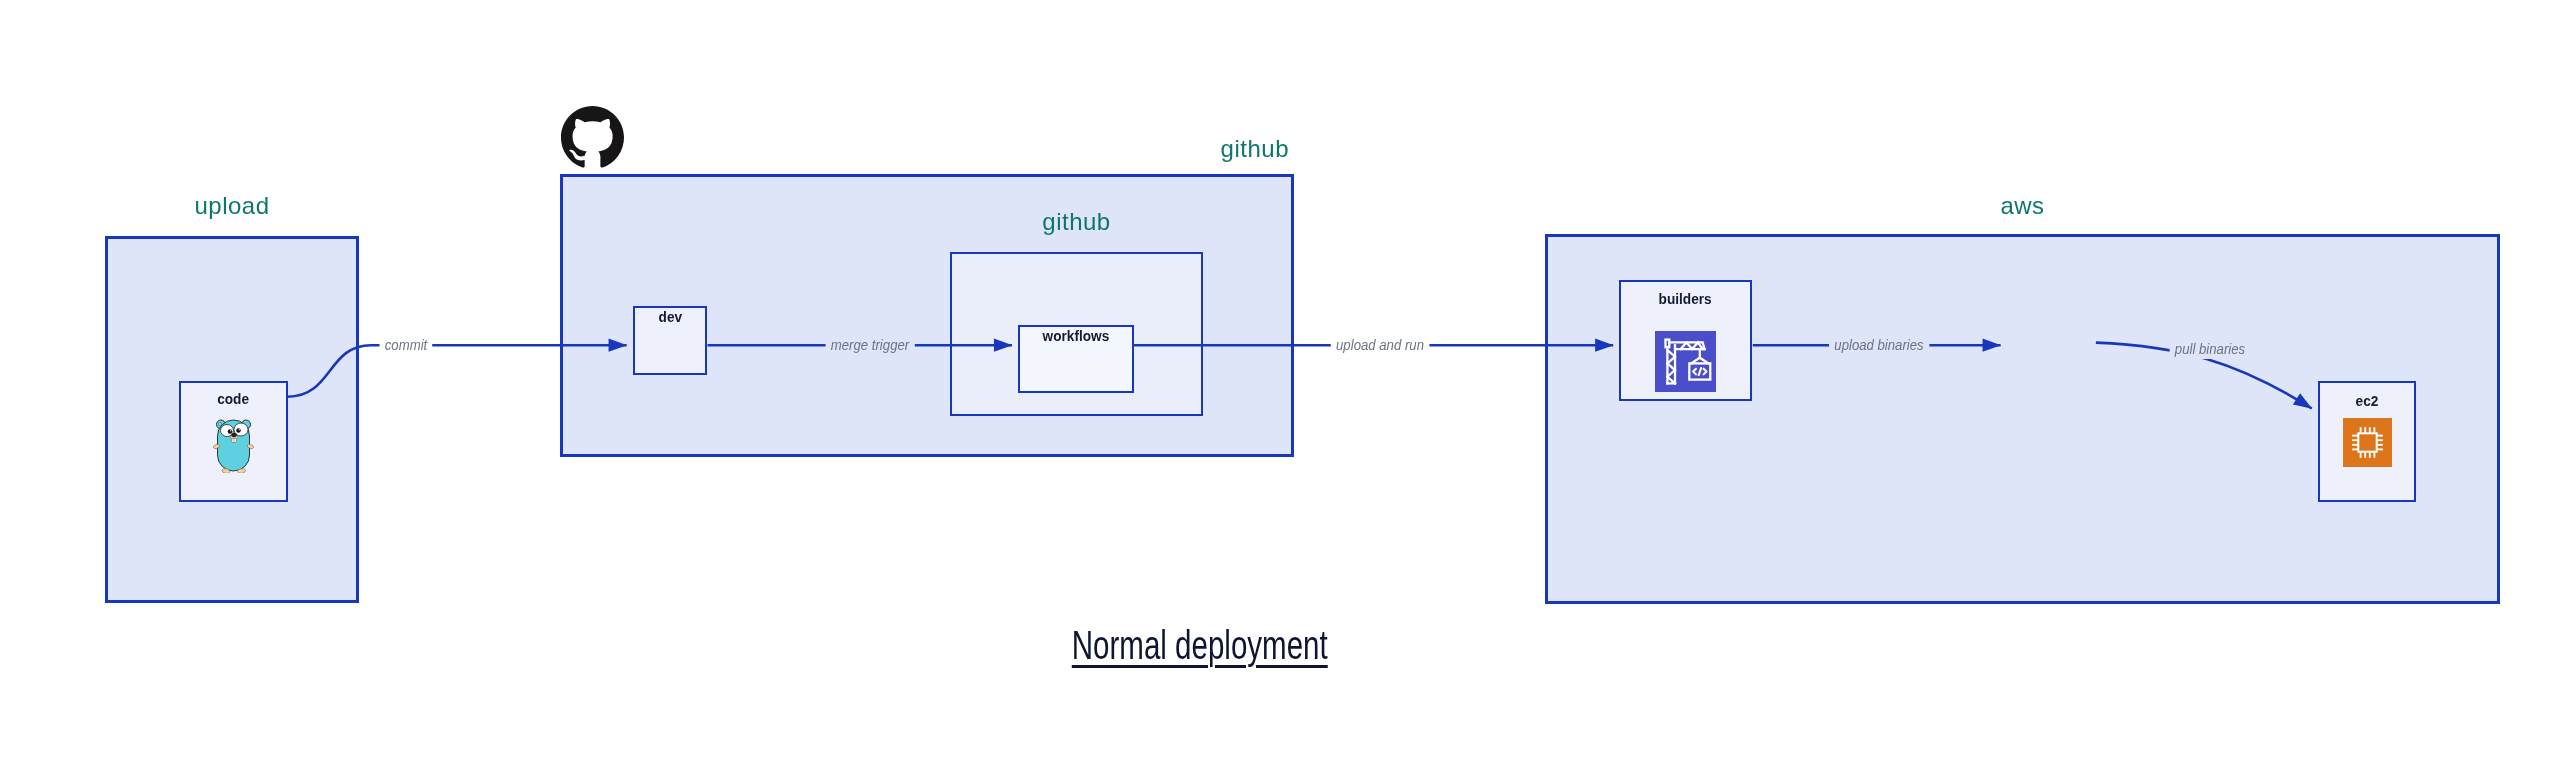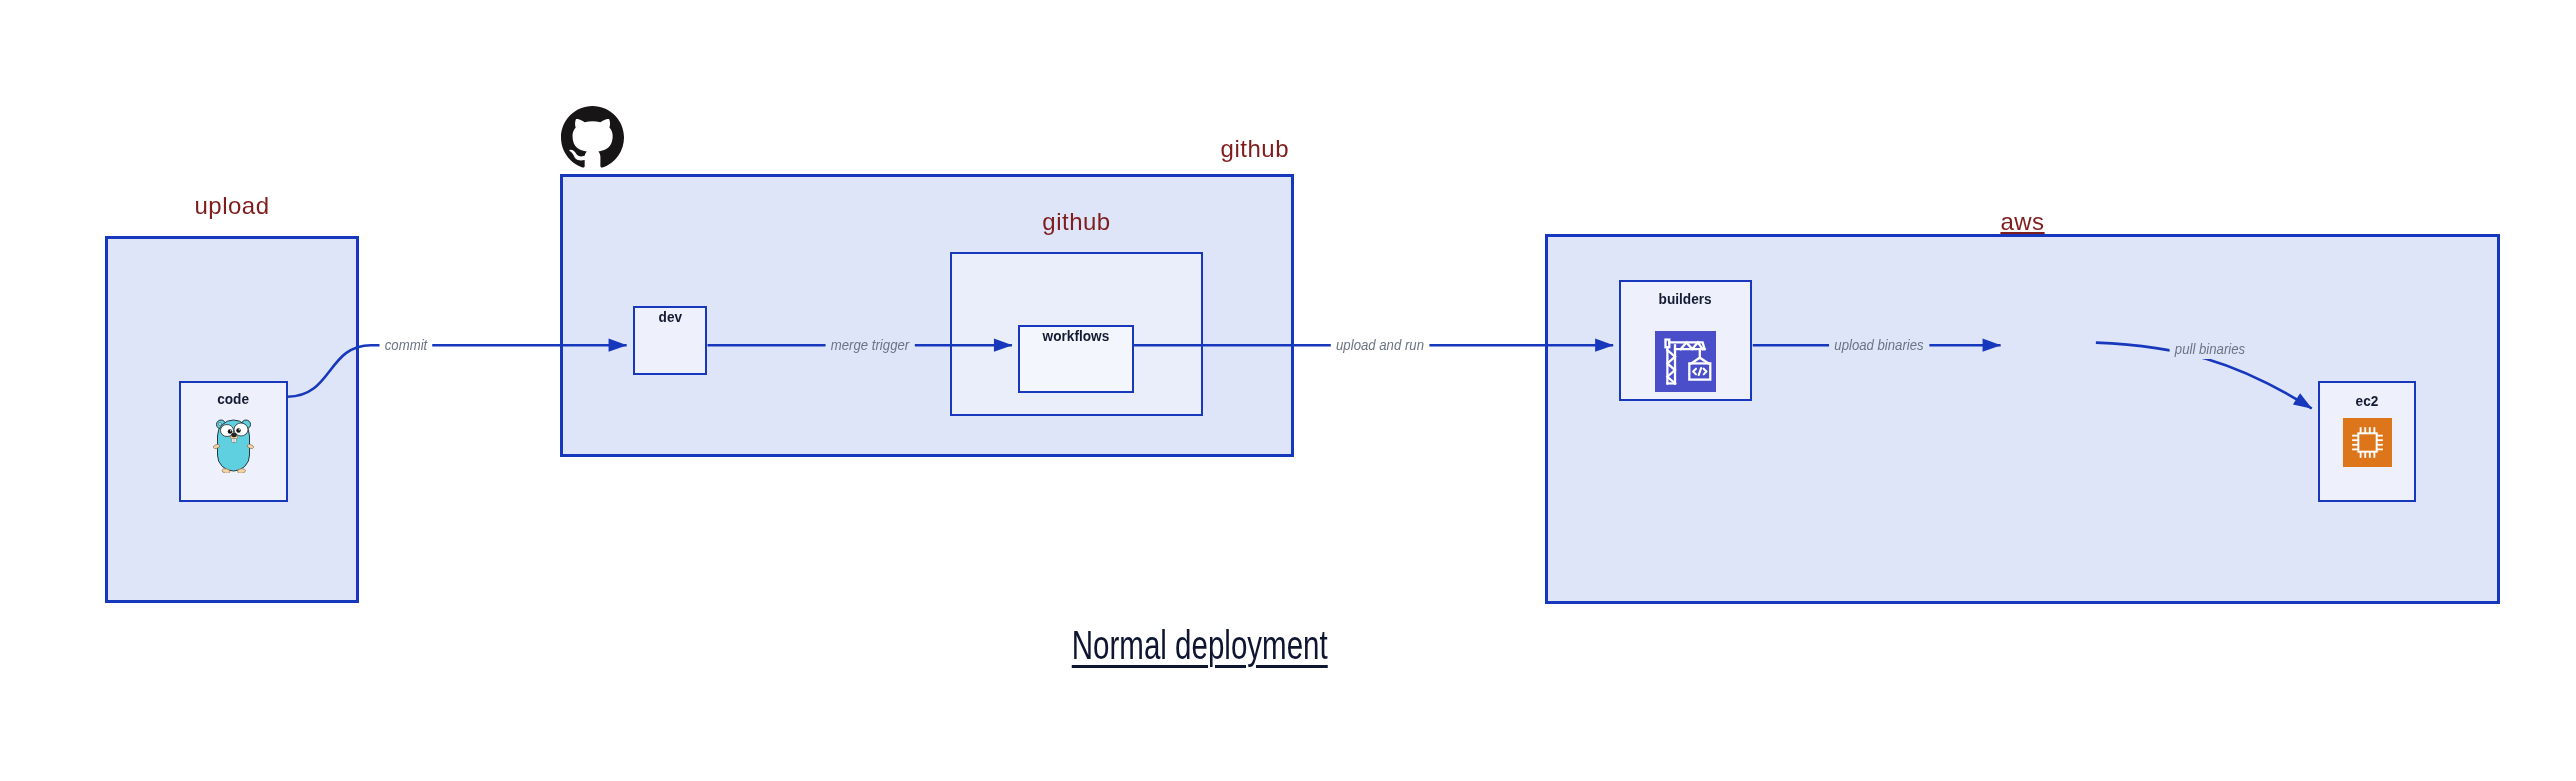--- a/index.html
+++ b/index.html
@@ -12,21 +12,21 @@
     --gray:#6b7482;
   }
   html,body{margin:0;padding:0;background:#ffffff;}
   body{font-family:"Liberation Sans", sans-serif;}
   #canvas{position:relative;width:2604px;height:781px;background:#ffffff;overflow:hidden;}
 
   .group{position:absolute;border:3.1px solid var(--blue);box-sizing:border-box;}
   .g-outer{background:var(--outer);}
   .g-mid{background:var(--mid);}
 
-  .group-label{position:absolute;color:#7f1d1d;font-size:24px;letter-spacing:0.5px;}
+  .group-label{position:absolute;color:#0f766e;font-size:24px;letter-spacing:0.5px;}
   .gl-center{text-align:center;}
   .gl-right{text-align:right;}
 
   .node{position:absolute;border:2.6px solid var(--blue);box-sizing:border-box;background:var(--leaf);
         display:flex;flex-direction:column;align-items:center;}
   .node-label{color:var(--ink);font-weight:bold;font-size:15.5px;display:inline-block;transform:scaleX(.88);white-space:nowrap;}
   .node.centered{justify-content:flex-start;}
 
   #node-workflows{background:var(--leaf2);}
 
@@ -94,21 +94,21 @@
     <span class="node-label">dev</span>
   </div>
 
   <div class="group-label gl-center" style="left:950px;top:208px;width:253px;">github</div>
   <div class="group g-mid" style="left:950px;top:252px;width:253px;height:164px;border-width:2.6px;"></div>
 
   <div class="node centered" id="node-workflows" style="left:1018px;top:325px;width:116px;height:68px;">
     <span class="node-label">workflows</span>
   </div>
 
-  <div class="group-label gl-center" style="left:1545px;top:208px;width:955px;text-decoration:underline;">aws</div>
+  <div class="group-label gl-center" style="left:1545px;top:192px;width:955px;">aws</div>
   <div class="group g-outer" style="left:1545px;top:234px;width:955px;height:370px;"></div>
 
   <div class="node" style="left:1619px;top:280px;width:133px;height:121px;padding-top:0;gap:23px;justify-content:center;">
     <span class="node-label">builders</span>
     <span class="icon-wrap">
       <svg width="61" height="61" viewBox="0 0 64 64">
         <rect x="0" y="0" width="64" height="64" fill="#4a4fc9"></rect>
         <g stroke="#ffffff" stroke-width="2.4" fill="none" stroke-linecap="square">
           <rect x="11" y="9" width="4" height="8"></rect>
           <line x1="13" y1="17" x2="13" y2="55"></line>

